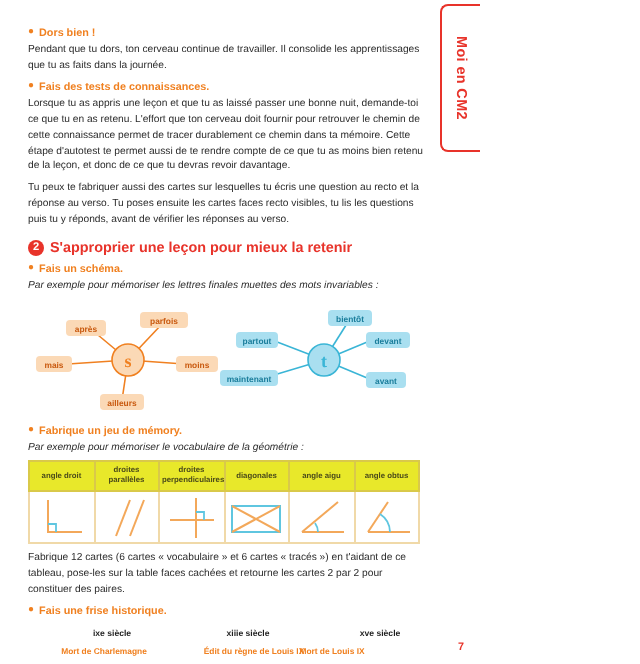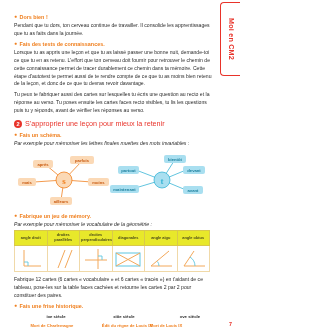--- a/index.html
+++ b/index.html
@@ -86,21 +86,21 @@
     color: #fff;
     font-size: 5.6px;
     font-weight: bold;
     display: flex;
     align-items: center;
     justify-content: center;
     flex: 0 0 auto;
   }
   .sec-title {
     font-size: 7.2px;
-    font-weight: normal;
+    font-weight: bold;
     color: #e8332a;
   }
 
   .italic-note {
     font-size: 5.1px;
     font-style: italic;
     color: #2b2b2b;
     margin: 0 0 3px 0;
   }
 

